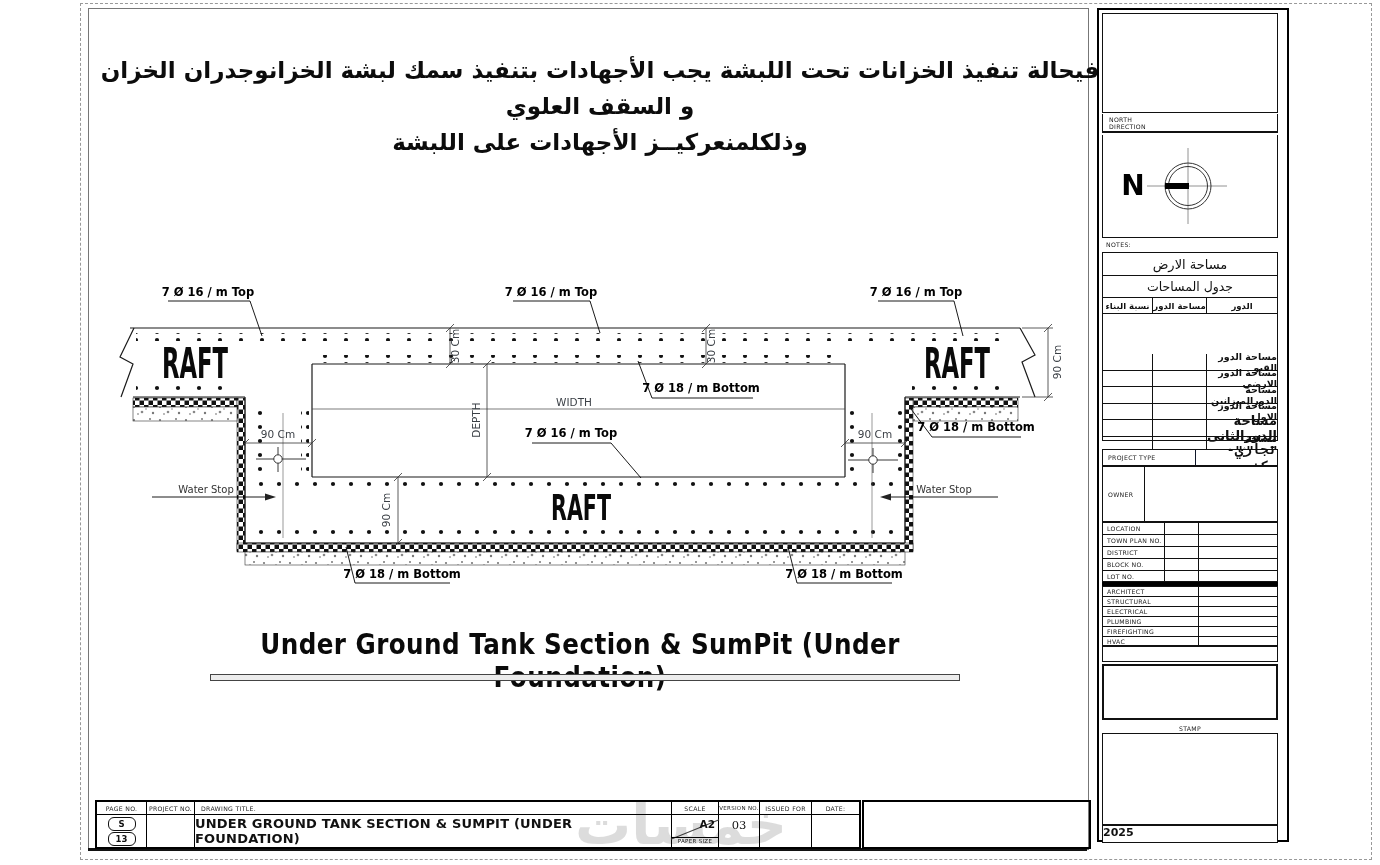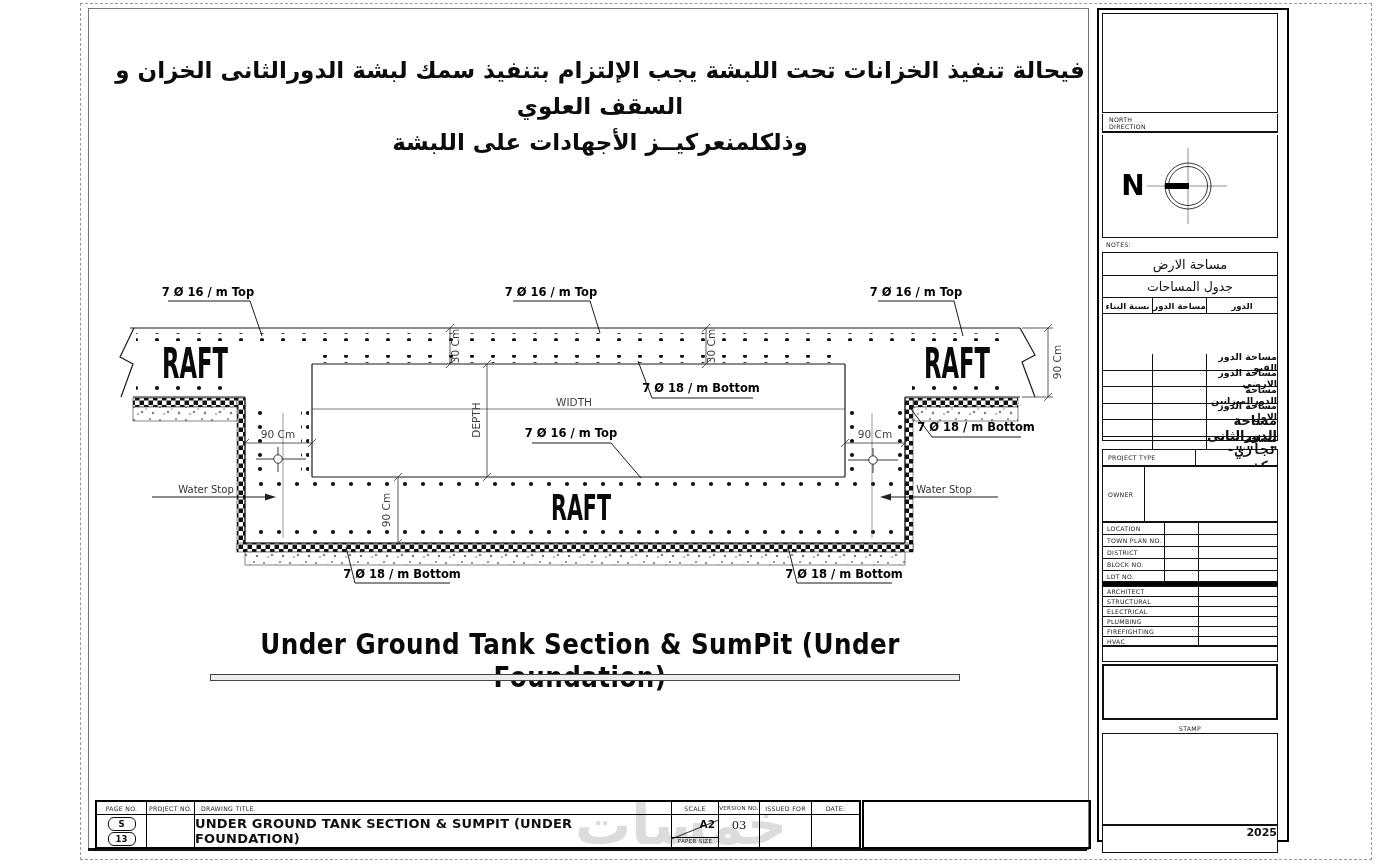--- a/index.html
+++ b/index.html
@@ -49,21 +49,21 @@
 </head>
 <body>
 
 <div class="sheet">
 
   <div class="abs dashed-border"></div>
   <div class="abs mainframe"></div>
   <div class="abs bottom-thick"></div>
 
   <div class="abs top-notes">
-    <div>فيحالة تنفيذ الخزانات تحت اللبشة يجب الإلتزام بتنفيذ سمك لبشة الدورالثانى الخزان و السقف العلوي</div>
+    <div>فيحالة تنفيذ الخزانات تحت اللبشة يجب الأجهادات بتنفيذ سمك لبشة الخزانوجدران الخزان و السقف العلوي</div>
     <div>وذلكلمنعركيــز الأجهادات على اللبشة</div>
   </div>
 
   <svg class="abs" style="left:80px;top:262px;" width="1010" height="338" viewBox="80 262 1010 338">
     <defs>
       <pattern id="dotsH" width="21" height="8" patternUnits="userSpaceOnUse">
         <circle cx="10" cy="4" r="2.1" fill="#111"></circle>
       </pattern>
       <pattern id="dotsH2" width="18" height="8" patternUnits="userSpaceOnUse">
         <circle cx="9" cy="4" r="2.1" fill="#111"></circle>
@@ -342,21 +342,21 @@
         <div class="tc" style="flex:1;"></div>
       </div>
     </div>
 
     <div class="sb" style="top:636px;height:16px;"></div>
     <div class="sb" style="top:654px;height:56px;border-width:2px;"></div>
 
     <div class="sb tinylbl" style="top:712px;height:11px;border:none;text-align:center;padding-top:3px;">STAMP</div>
     <div class="sb" style="top:723px;height:92px;border-width:1.5px;"></div>
 
-    <div class="sb" style="top:815px;height:28px;font-size:11px;font-weight:bold;text-align:right;">2025</div>
+    <div class="sb" style="top:815px;height:18px;font-size:11px;font-weight:bold;text-align:left;">2025</div>
   </div>
 
   <div class="abs tblock">
     <div class="tcol" style="width:50px;">
       <div class="hd tinylbl">PAGE NO.</div>
       <div class="bd" style="flex-direction:column;">
         <div class="badge">S</div>
         <div class="badge">13</div>
       </div>
     </div>

